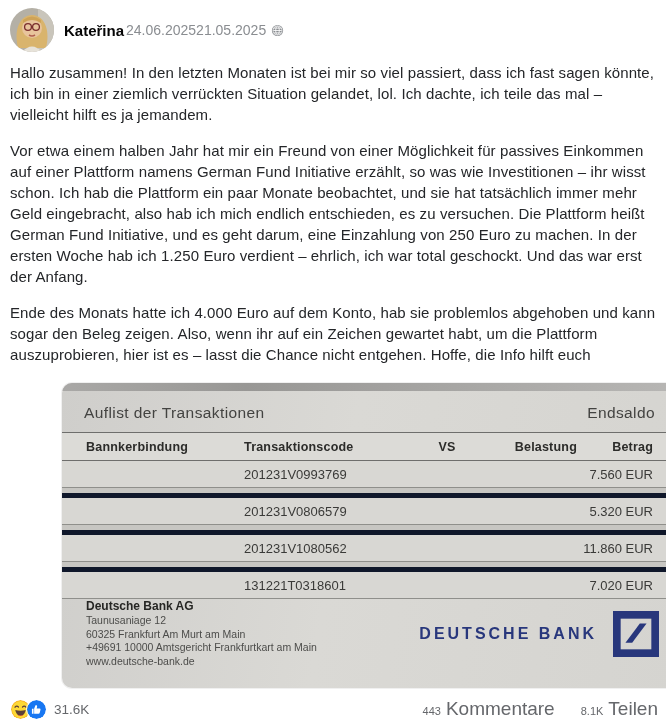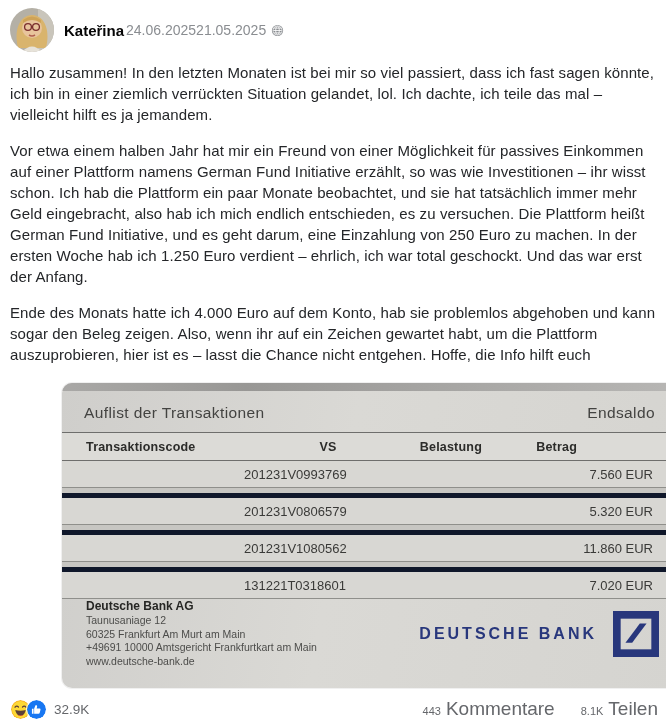--- a/index.html
+++ b/index.html
@@ -130,20 +130,21 @@
     <div class="s-topstrip"></div>
 
     <div class="s-title-row">
       <span>Auflist der Transaktionen</span>
       <span>Endsaldo</span>
     </div>
 
     <div class="s-rule"></div>
 
     <div class="s-headrow">
+      <span class="c-bank">Bannkerbindung</span>
       <span class="c-code">Transaktionscode</span>
       <span class="c-vs">VS</span>
       <span class="c-bel">Belastung</span>
       <span class="c-bet">Betrag</span>
     </div>
 
     <div class="s-rows">
       <div class="s-row">
         <span><span class="blurbar blur-acct"></span></span>
         <span>201231V0993769</span>
@@ -197,21 +198,21 @@
       <circle cx="10" cy="10" r="9" fill="#fdd835"></circle>
       <path d="M4.2 7.6 Q6 5.6 7.9 7.4" stroke="#5d4037" stroke-width="1.3" fill="none" stroke-linecap="round"></path>
       <path d="M12.1 7.4 Q14 5.6 15.8 7.6" stroke="#5d4037" stroke-width="1.3" fill="none" stroke-linecap="round"></path>
       <path d="M4.5 10.5 Q10 12 15.5 10.5 Q14.5 16.5 10 16.5 Q5.5 16.5 4.5 10.5 Z" fill="#5d4037"></path>
       <path d="M6.5 15.2 Q10 17.3 13.5 15.2 Q12 16.9 10 16.9 Q8 16.9 6.5 15.2 Z" fill="#e53935"></path>
     </svg>
     <svg class="rx-icon" viewBox="0 0 20 20">
       <circle cx="10" cy="10" r="10" fill="#1877f2"></circle>
       <path d="M5.2 9.2h1.7v5.3H5.2z M7.5 14.5h4.6c.7 0 1.2-.4 1.3-1l.8-3.3c.2-.7-.4-1.3-1.1-1.3h-2.9l.5-2.2c.1-.6-.2-1.1-.8-1.3-.5-.1-1 .1-1.2.6L7.5 9.2z" fill="#ffffff"></path>
     </svg>
-    <span class="rx-count">32.9K</span>
+    <span class="rx-count">31.6K</span>
   </div>
   <div class="rx-right">
     <span class="rx-group">
       <span class="rx-num">443</span>
       <span class="rx-label">Kommentare</span>
     </span>
     <span class="rx-group">
       <span class="rx-num">8.1K</span>
       <span class="rx-label">Teilen</span>
     </span>

